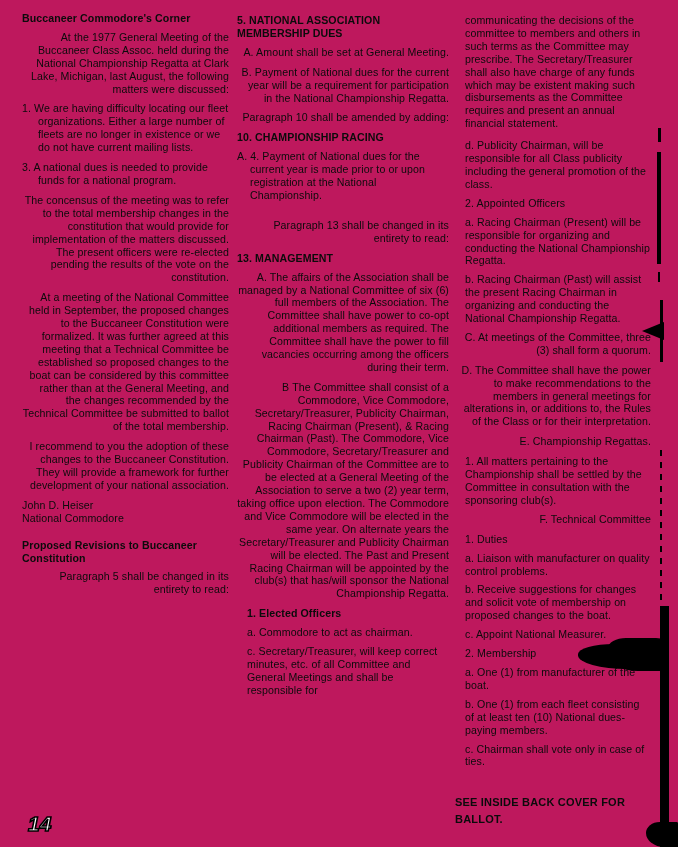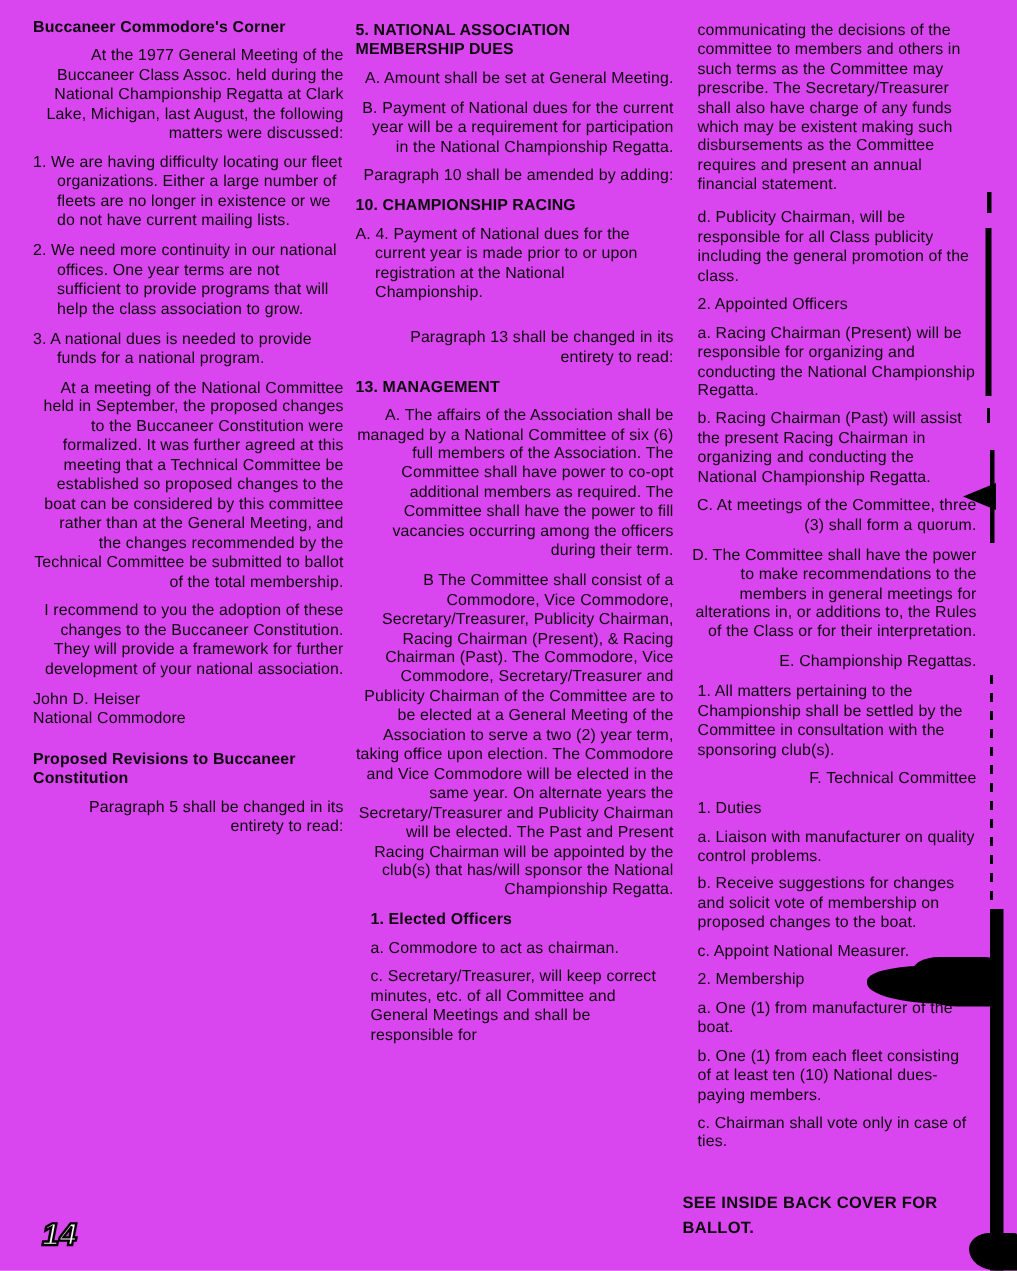--- a/index.html
+++ b/index.html
@@ -1,18 +1,18 @@
 <!DOCTYPE html>
 <html><head>
 <meta charset="utf-8">
 <style>
   html,body{margin:0;padding:0;}
   body{width:678px;height:847px;background:#ffffff;position:relative;overflow:hidden;
        font-family:"Liberation Sans","DejaVu Sans",sans-serif;color:#0b0b0b;}
-  .page{position:absolute;inset:0;background:#d946ef;}
+  .page{position:absolute;inset:0;background:#be185d;}
   .col{position:absolute;font-size:10.6px;line-height:12.9px;letter-spacing:0.1px;}
   #col1{left:22px;top:12px;width:207px;}
   #col2{left:237px;top:14px;width:212px;}
   #col3{left:455px;top:14px;width:196px;}
   .h{font-weight:700;margin:0 0 6px 0;}
   .h-gap{margin-top:14px;}
   .p{margin:0 0 7px 0;text-align:right;}
   .li{margin:0 0 7px 0;padding-left:16px;text-indent:-16px;}
   .hang{margin:0 0 17px 0;padding-left:13px;text-indent:-13px;}
   .sub{margin:0 0 6px 10px;}
@@ -40,22 +40,22 @@
 </style>
 </head>
 <body>
 
 <div class="page">
 
   <div class="col" id="col1">
     <div class="h">Buccaneer Commodore's Corner</div>
     <div class="p">At the 1977 General Meeting of the Buccaneer Class Assoc. held during the National Championship Regatta at Clark Lake, Michigan, last August, the following matters were discussed:</div>
     <div class="li">1.  We are having difficulty locating our fleet organizations. Either a large number of fleets are no longer in existence or we do not have current mailing lists.</div>
-    <div class="li">2.  We need more continuity in our national offices. One year terms are not sufficient to provide programs that will help the class association to grow.</div>
     <div class="li">3.  A national dues is needed to provide funds for a national program.</div>
+    <div class="p">The concensus of the meeting was to refer to the total membership changes in the constitution that would provide for implementation of the matters discussed. The present officers were re-elected pending the results of the vote on the constitution.</div>
     <div class="p">At a meeting of the National Committee held in September, the proposed changes to the Buccaneer Constitution were formalized. It was further agreed at this meeting that a Technical Committee be established so proposed changes to the boat can be considered by this committee rather than at the General Meeting, and the changes recommended by the Technical Committee be submitted to ballot of the total membership.</div>
     <div class="p">I recommend to you the adoption of these changes to the Buccaneer Constitution. They will provide a framework for further development of your national association.</div>
     <div class="sig-wrap">
       <div class="sig">John D. Heiser</div>
       <div class="sig">National Commodore</div>
     </div>
     <div class="h h-gap">Proposed Revisions to Buccaneer Constitution</div>
     <div class="p">Paragraph 5 shall be changed in its entirety to read:</div>
   </div>
 

